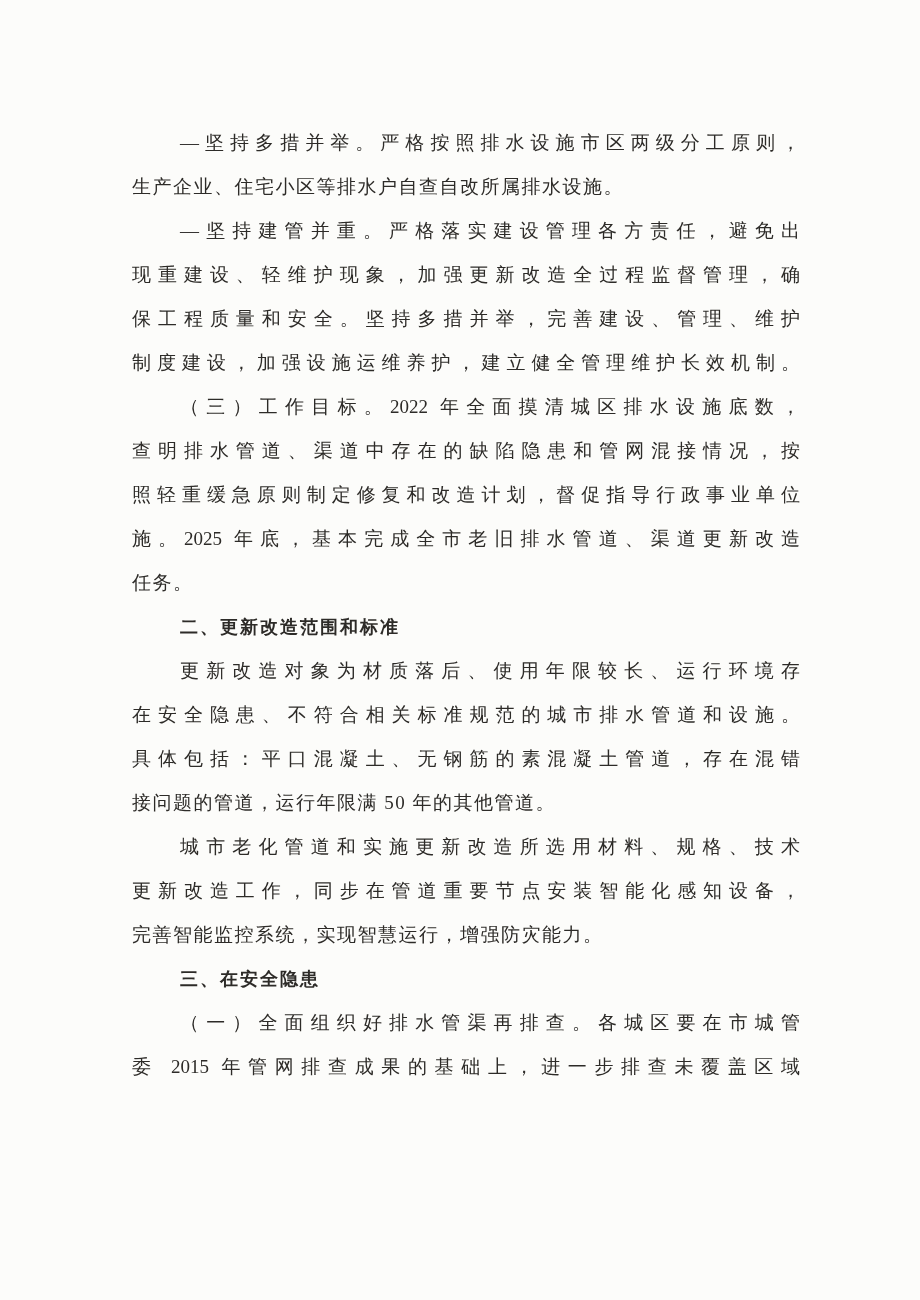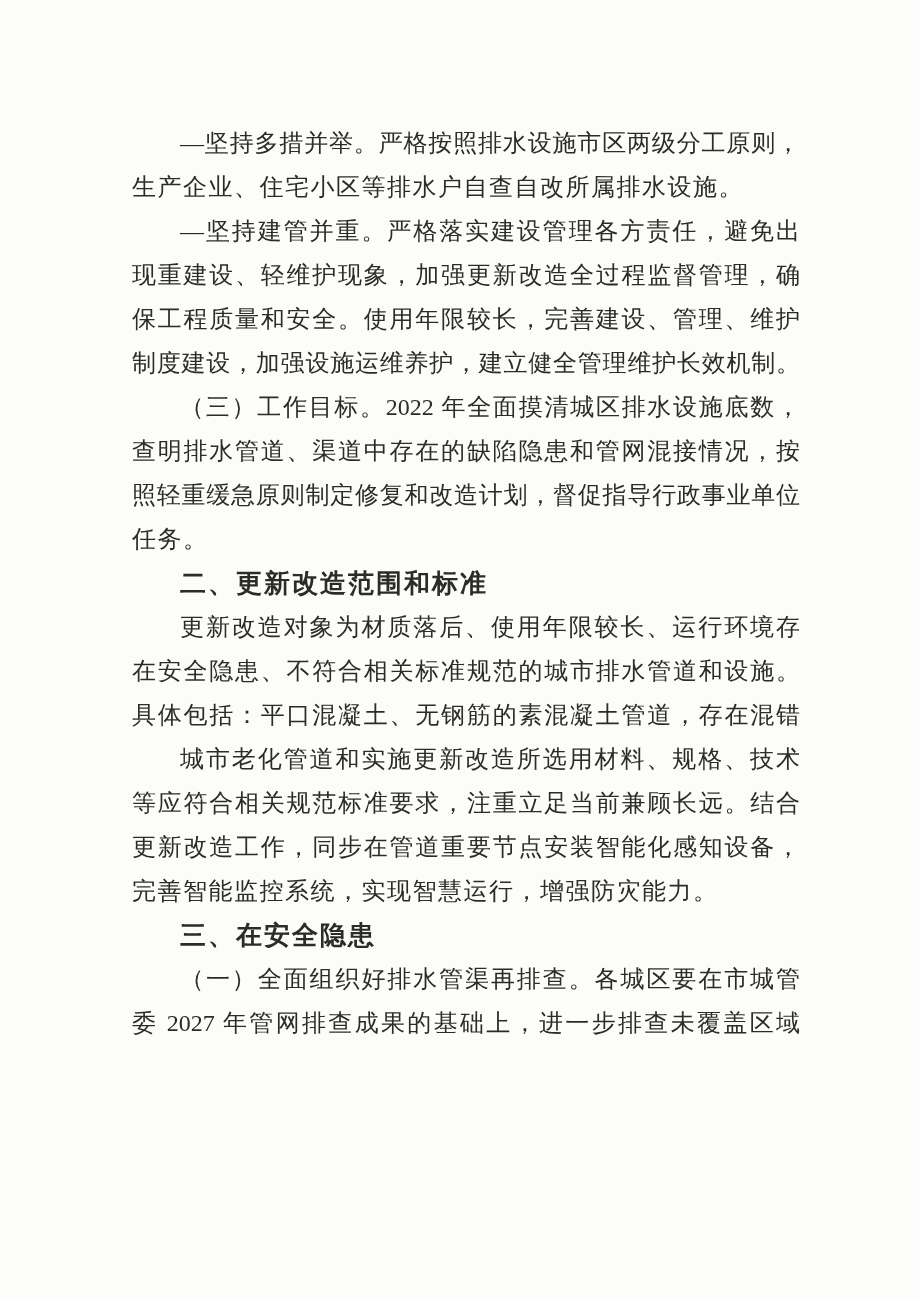--- a/index.html
+++ b/index.html
@@ -22,64 +22,65 @@
   .text-block {
     position: absolute;
     left: 132px;
     top: 121px;
     width: 668px;
   }
   .line {
     height: 44px;
     line-height: 44px;
     font-family: "Liberation Serif", serif;
-    font-size: 24px;
+    font-size: 19px;
     color: var(--ink, #2d2b28);
     text-align: justify;
     text-align-last: justify;
     white-space: normal;
     overflow: visible;
   }
   .line.indent {
     text-indent: 48px;
   }
   .line.no-stretch {
     text-align: right;
     text-align-last: left;
     letter-spacing: 1.5px;
   }
   .line.heading {
     font-family: "Liberation Sans", sans-serif;
     font-weight: 700;
-    font-size: 26px;
+    font-size: 18px;
     letter-spacing: 2px;
     text-align: left;
     text-align-last: left;
   }
 </style>
 </head>
 <body>
 
 <div class="page">
   <div class="text-block" id="doc">
       <div class="line indent">—坚持多措并举。严格按照排水设施市区两级分工原则，</div>
       <div class="line no-stretch">生产企业、住宅小区等排水户自查自改所属排水设施。</div>
       <div class="line indent">—坚持建管并重。严格落实建设管理各方责任，避免出</div>
       <div class="line">现重建设、轻维护现象，加强更新改造全过程监督管理，确</div>
-      <div class="line">保工程质量和安全。使用年限较长，完善建设、管理、维护</div>
+      <div class="line">保工程质量和安全。坚持多措并举，完善建设、管理、维护</div>
       <div class="line">制度建设，加强设施运维养护，建立健全管理维护长效机制。</div>
       <div class="line indent">（三）工作目标。2022 年全面摸清城区排水设施底数，</div>
       <div class="line">查明排水管道、渠道中存在的缺陷隐患和管网混接情况，按</div>
       <div class="line">照轻重缓急原则制定修复和改造计划，督促指导行政事业单位</div>
+      <div class="line">施。2025 年底，基本完成全市老旧排水管道、渠道更新改造</div>
       <div class="line no-stretch">任务。</div>
       <div class="line indent no-stretch heading">二、更新改造范围和标准</div>
       <div class="line indent">更新改造对象为材质落后、使用年限较长、运行环境存</div>
       <div class="line">在安全隐患、不符合相关标准规范的城市排水管道和设施。</div>
       <div class="line">具体包括：平口混凝土、无钢筋的素混凝土管道，存在混错</div>
+      <div class="line no-stretch">接问题的管道，运行年限满 50 年的其他管道。</div>
       <div class="line indent">城市老化管道和实施更新改造所选用材料、规格、技术</div>
-      <div class="line">等应符合相关规范标准要求，注重立足当前兼顾长远。结合</div>
       <div class="line">更新改造工作，同步在管道重要节点安装智能化感知设备，</div>
       <div class="line no-stretch">完善智能监控系统，实现智慧运行，增强防灾能力。</div>
       <div class="line indent no-stretch heading">三、在安全隐患</div>
       <div class="line indent">（一）全面组织好排水管渠再排查。各城区要在市城管</div>
-      <div class="line">委 2027 年管网排查成果的基础上，进一步排查未覆盖区域</div>
+      <div class="line">委 2015 年管网排查成果的基础上，进一步排查未覆盖区域</div>
     </div>
 </div>
 
 </body></html>

